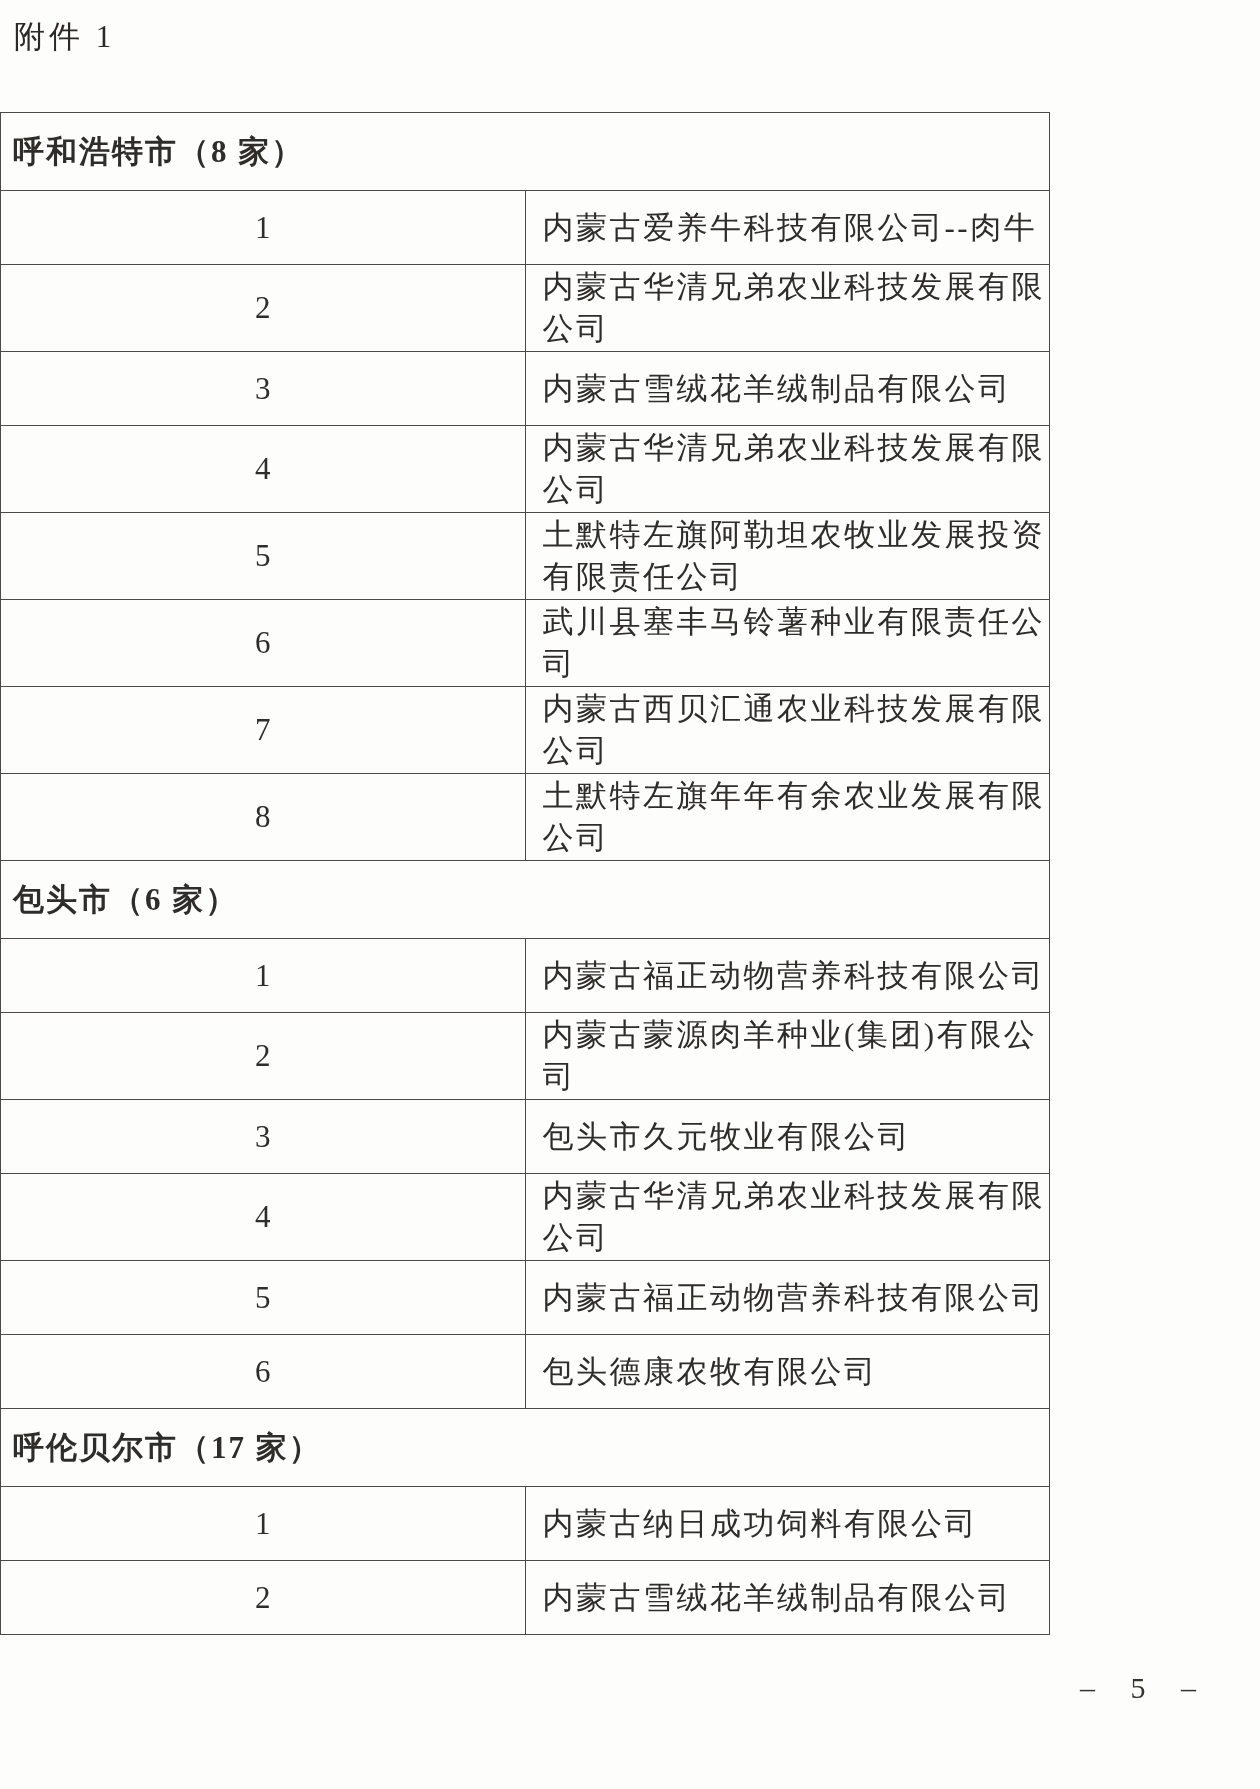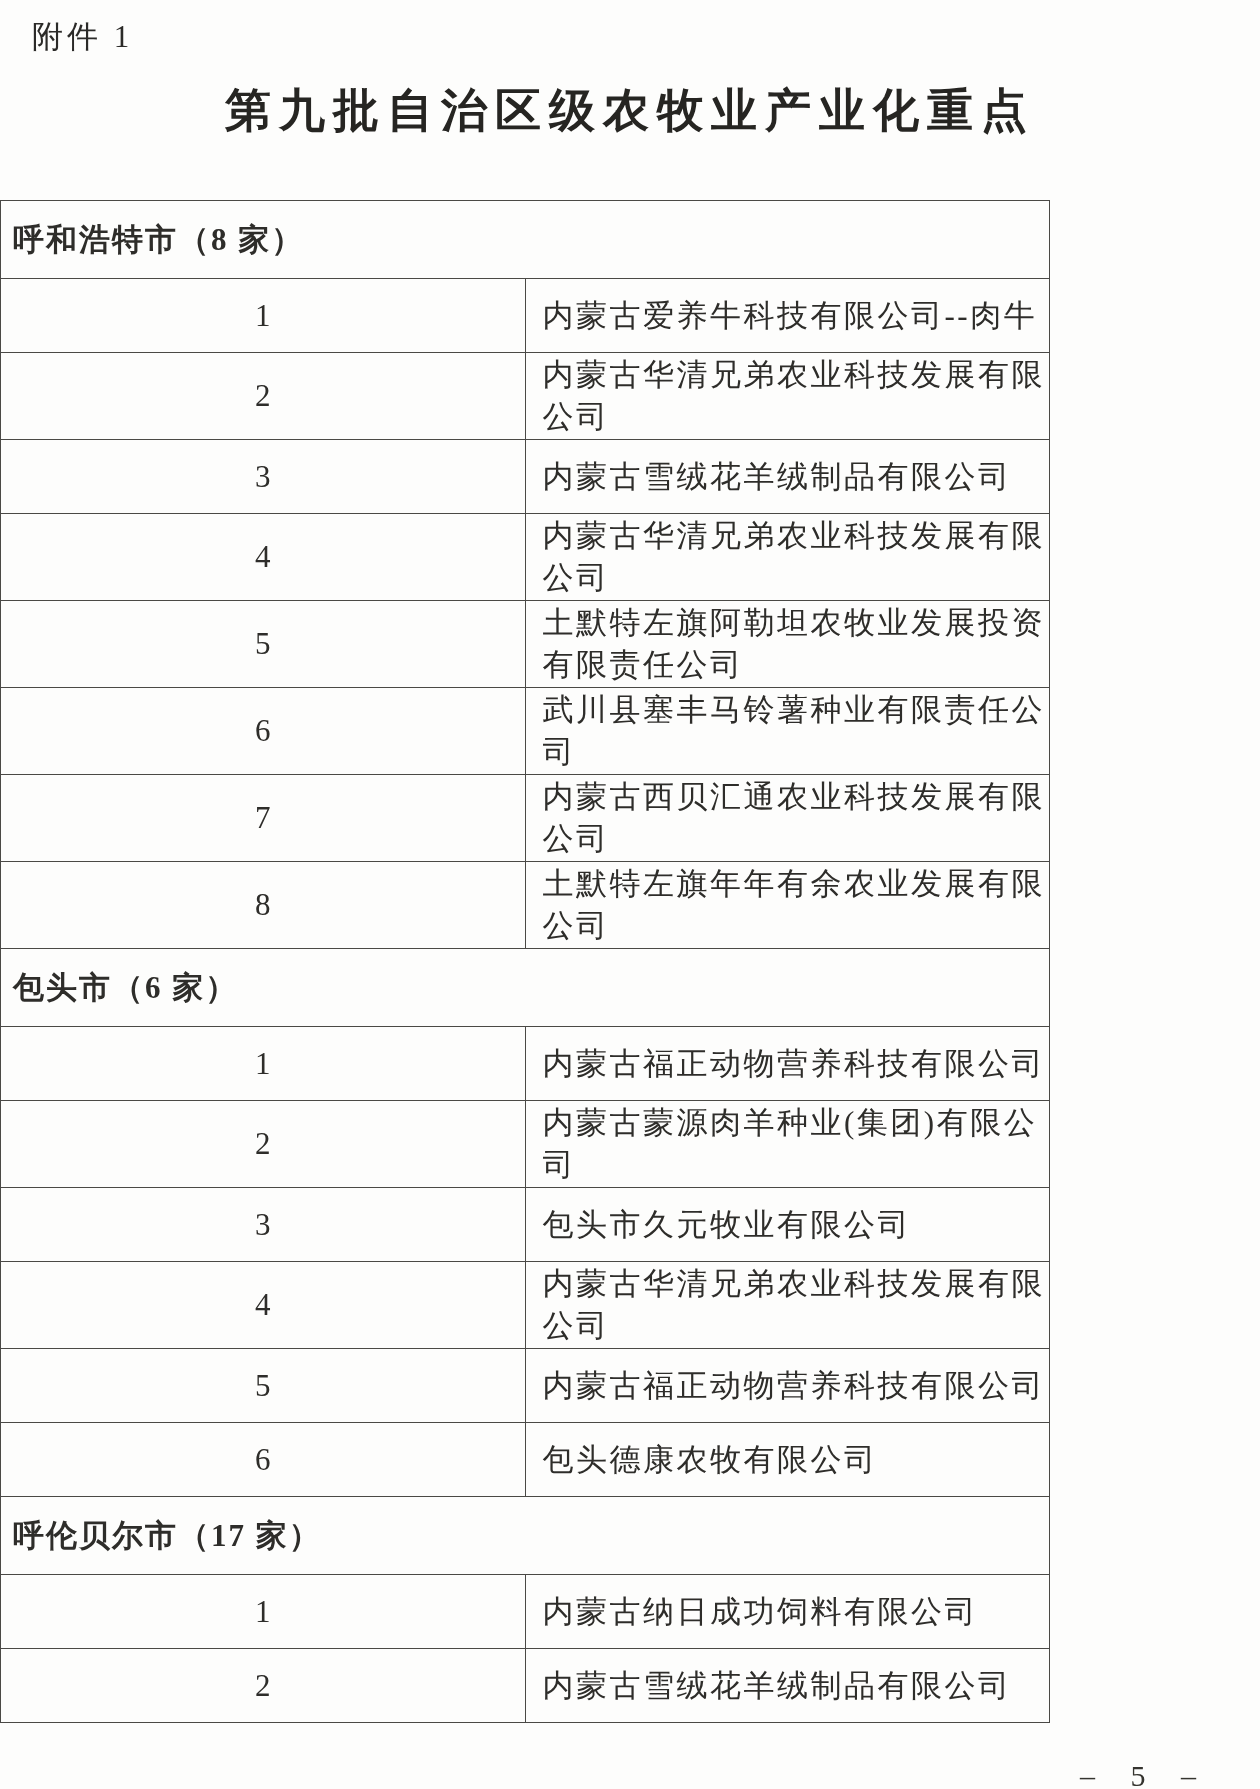--- a/index.html
+++ b/index.html
@@ -16,21 +16,21 @@
   .page{
     position:relative;
     width:1260px;
     height:1789px;
     background:var(--background);
     overflow:hidden;
     box-sizing:border-box;
   }
   .attachment-label{
     padding-top:16px;
-    padding-left:32px;
+    padding-left:14px;
     font-size:31px;
     letter-spacing:4px;
     height:44px;
   }
   .doc-title{
     margin-top:14px;
     text-align:center;
     font-weight:600;
     font-size:46px;
     line-height:74px;
@@ -79,21 +79,20 @@
   }
 </style>
 </head>
 <body>
 
 <div class="page">
 
   <div class="attachment-label">附件 1</div>
 
   <div class="doc-title">
-    <div class="line1">第九批自治区级农牧业产业化重点</div>
   </div>
 
   <table class="enterprise-table">
     <tbody>
         <tr class="section-row">
           <th colspan="2">呼和浩特市（8 家）</th>
         </tr>
         <tr>
           <td class="no">1</td>
           <td class="name">内蒙古爱养牛科技有限公司--肉牛</td>

